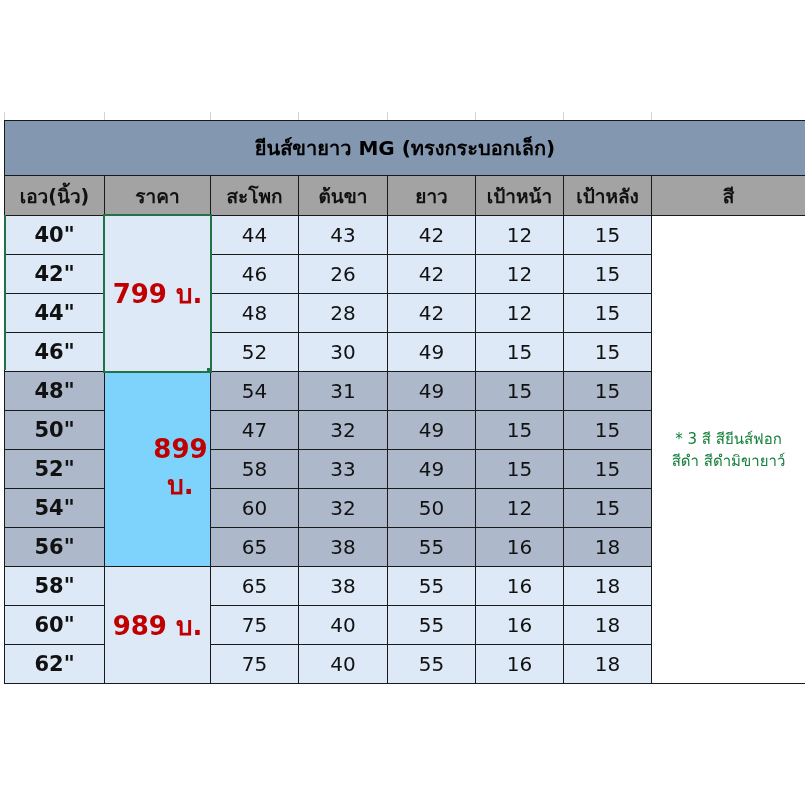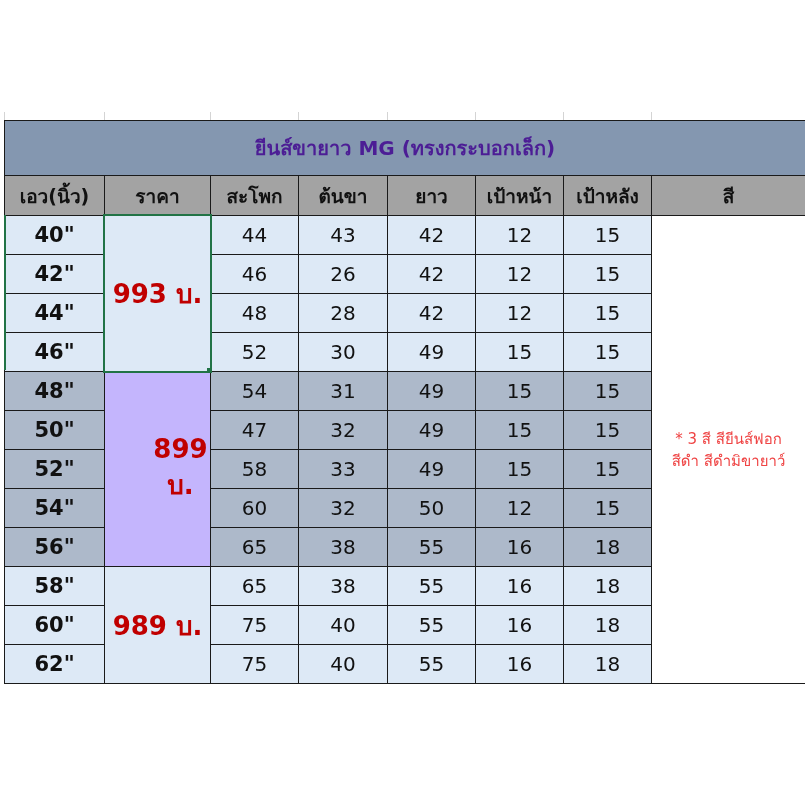--- a/index.html
+++ b/index.html
@@ -3,30 +3,30 @@
 <meta charset="utf-8">
 <style>
   html, body { margin:0; padding:0; background:#ffffff; }
   body { width:805px; height:805px; position:relative; overflow:hidden; font-family:"DejaVu Sans", sans-serif; }
   .sheet { position:absolute; left:4px; top:120px; width:801px; }
   .gridlines-top { position:absolute; left:0; top:112px; width:805px; height:8px; }
   .gridlines-top .tick { position:absolute; top:0; width:1px; height:8px; background:#d4d4d4; }
   .sel-top { position:absolute; top:120px; height:3px; }
   table { border-collapse:collapse; table-layout:fixed; width:801px; }
   td, th { border:1px solid #1a1a1a; text-align:center; vertical-align:middle; padding:0; }
-  .title-row td { height:54px; background:#8497b0; font-weight:bold; font-size:20px; color:#4c1d95; }
+  .title-row td { height:54px; background:#8497b0; font-weight:bold; font-size:20px; color:#000000; }
   .hdr-row th { height:39px; background:#a3a3a3; font-weight:bold; font-size:19px; color:#111; }
   .data-row td { height:38px; font-size:20px; color:#111; }
   .light td.c { background:#dde9f6; }
   .dark td.c { background:#adb9ca; }
   td.waist { font-weight:bold; font-size:21px; }
   td.price { font-weight:bold; font-size:26px; color:#c00000; }
   td.price.light { background:#dde9f6; }
-  td.price.dark { background:#c4b5fd;padding-left:46px; }
-  td.color-note { background:#ffffff; font-size:15px; line-height:22px; color:#ef4444; }
+  td.price.dark { background:#7dd3fc;padding-left:46px; }
+  td.color-note { background:#ffffff; font-size:15px; line-height:22px; color:#15803d; }
   .sel-box { position:absolute; border:2px solid #217346; pointer-events:none; }
   .sel-handle { position:absolute; width:5px; height:5px; background:#217346; }
 </style>
 </head>
 <body>
 
 <div class="gridlines-top">
   <div class="tick" style="left:4px"></div>
   <div class="tick" style="left:104px"></div>
   <div class="tick" style="left:210px"></div>
@@ -61,21 +61,21 @@
     <th>สะโพก</th>
     <th>ต้นขา</th>
     <th>ยาว</th>
     <th>เป้าหน้า</th>
     <th>เป้าหลัง</th>
     <th>สี</th>
   </tr>
 
   <tr class="data-row light">
     <td class="c waist">40"</td>
-    <td class="price light" rowspan="4">993 บ.</td>
+    <td class="price light" rowspan="4">799 บ.</td>
     <td class="c">44</td>
     <td class="c">43</td>
     <td class="c">42</td>
     <td class="c">12</td>
     <td class="c">15</td>
     <td class="color-note" rowspan="12">
       <div>* 3 สี สียีนส์ฟอก</div>
       <div>สีดำ สีดำมิขายาว์</div>
     </td>
   </tr>

